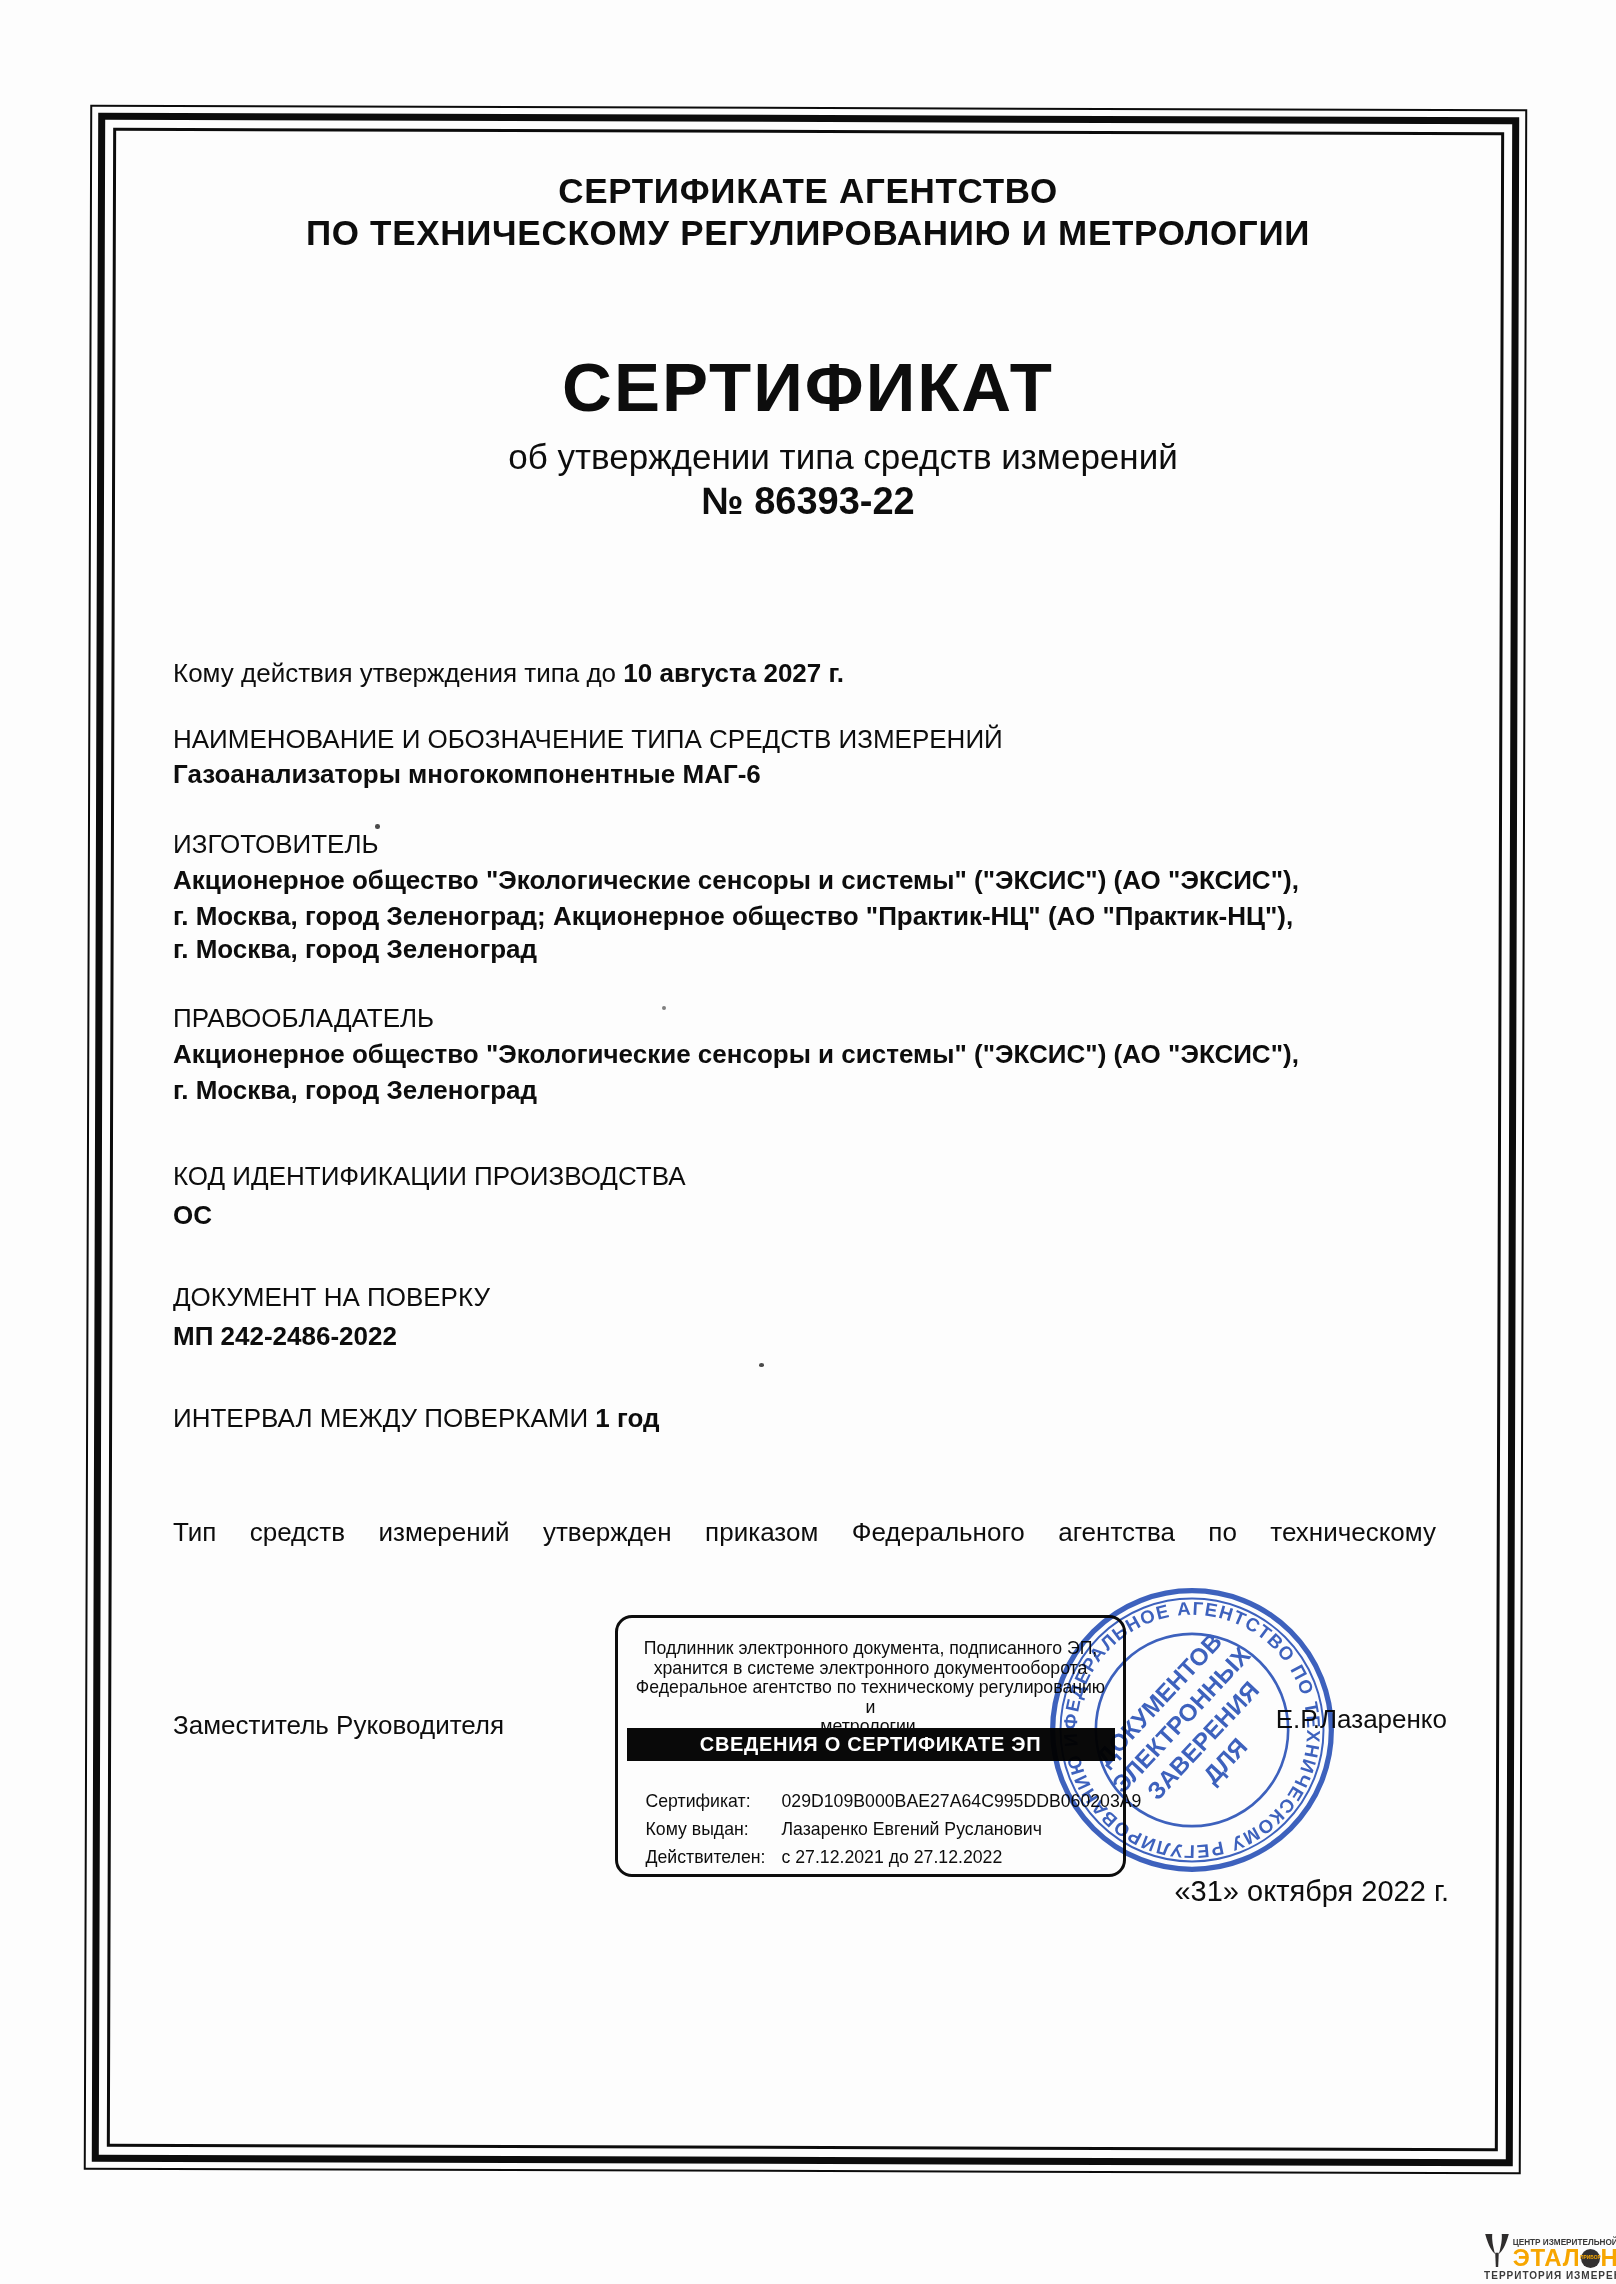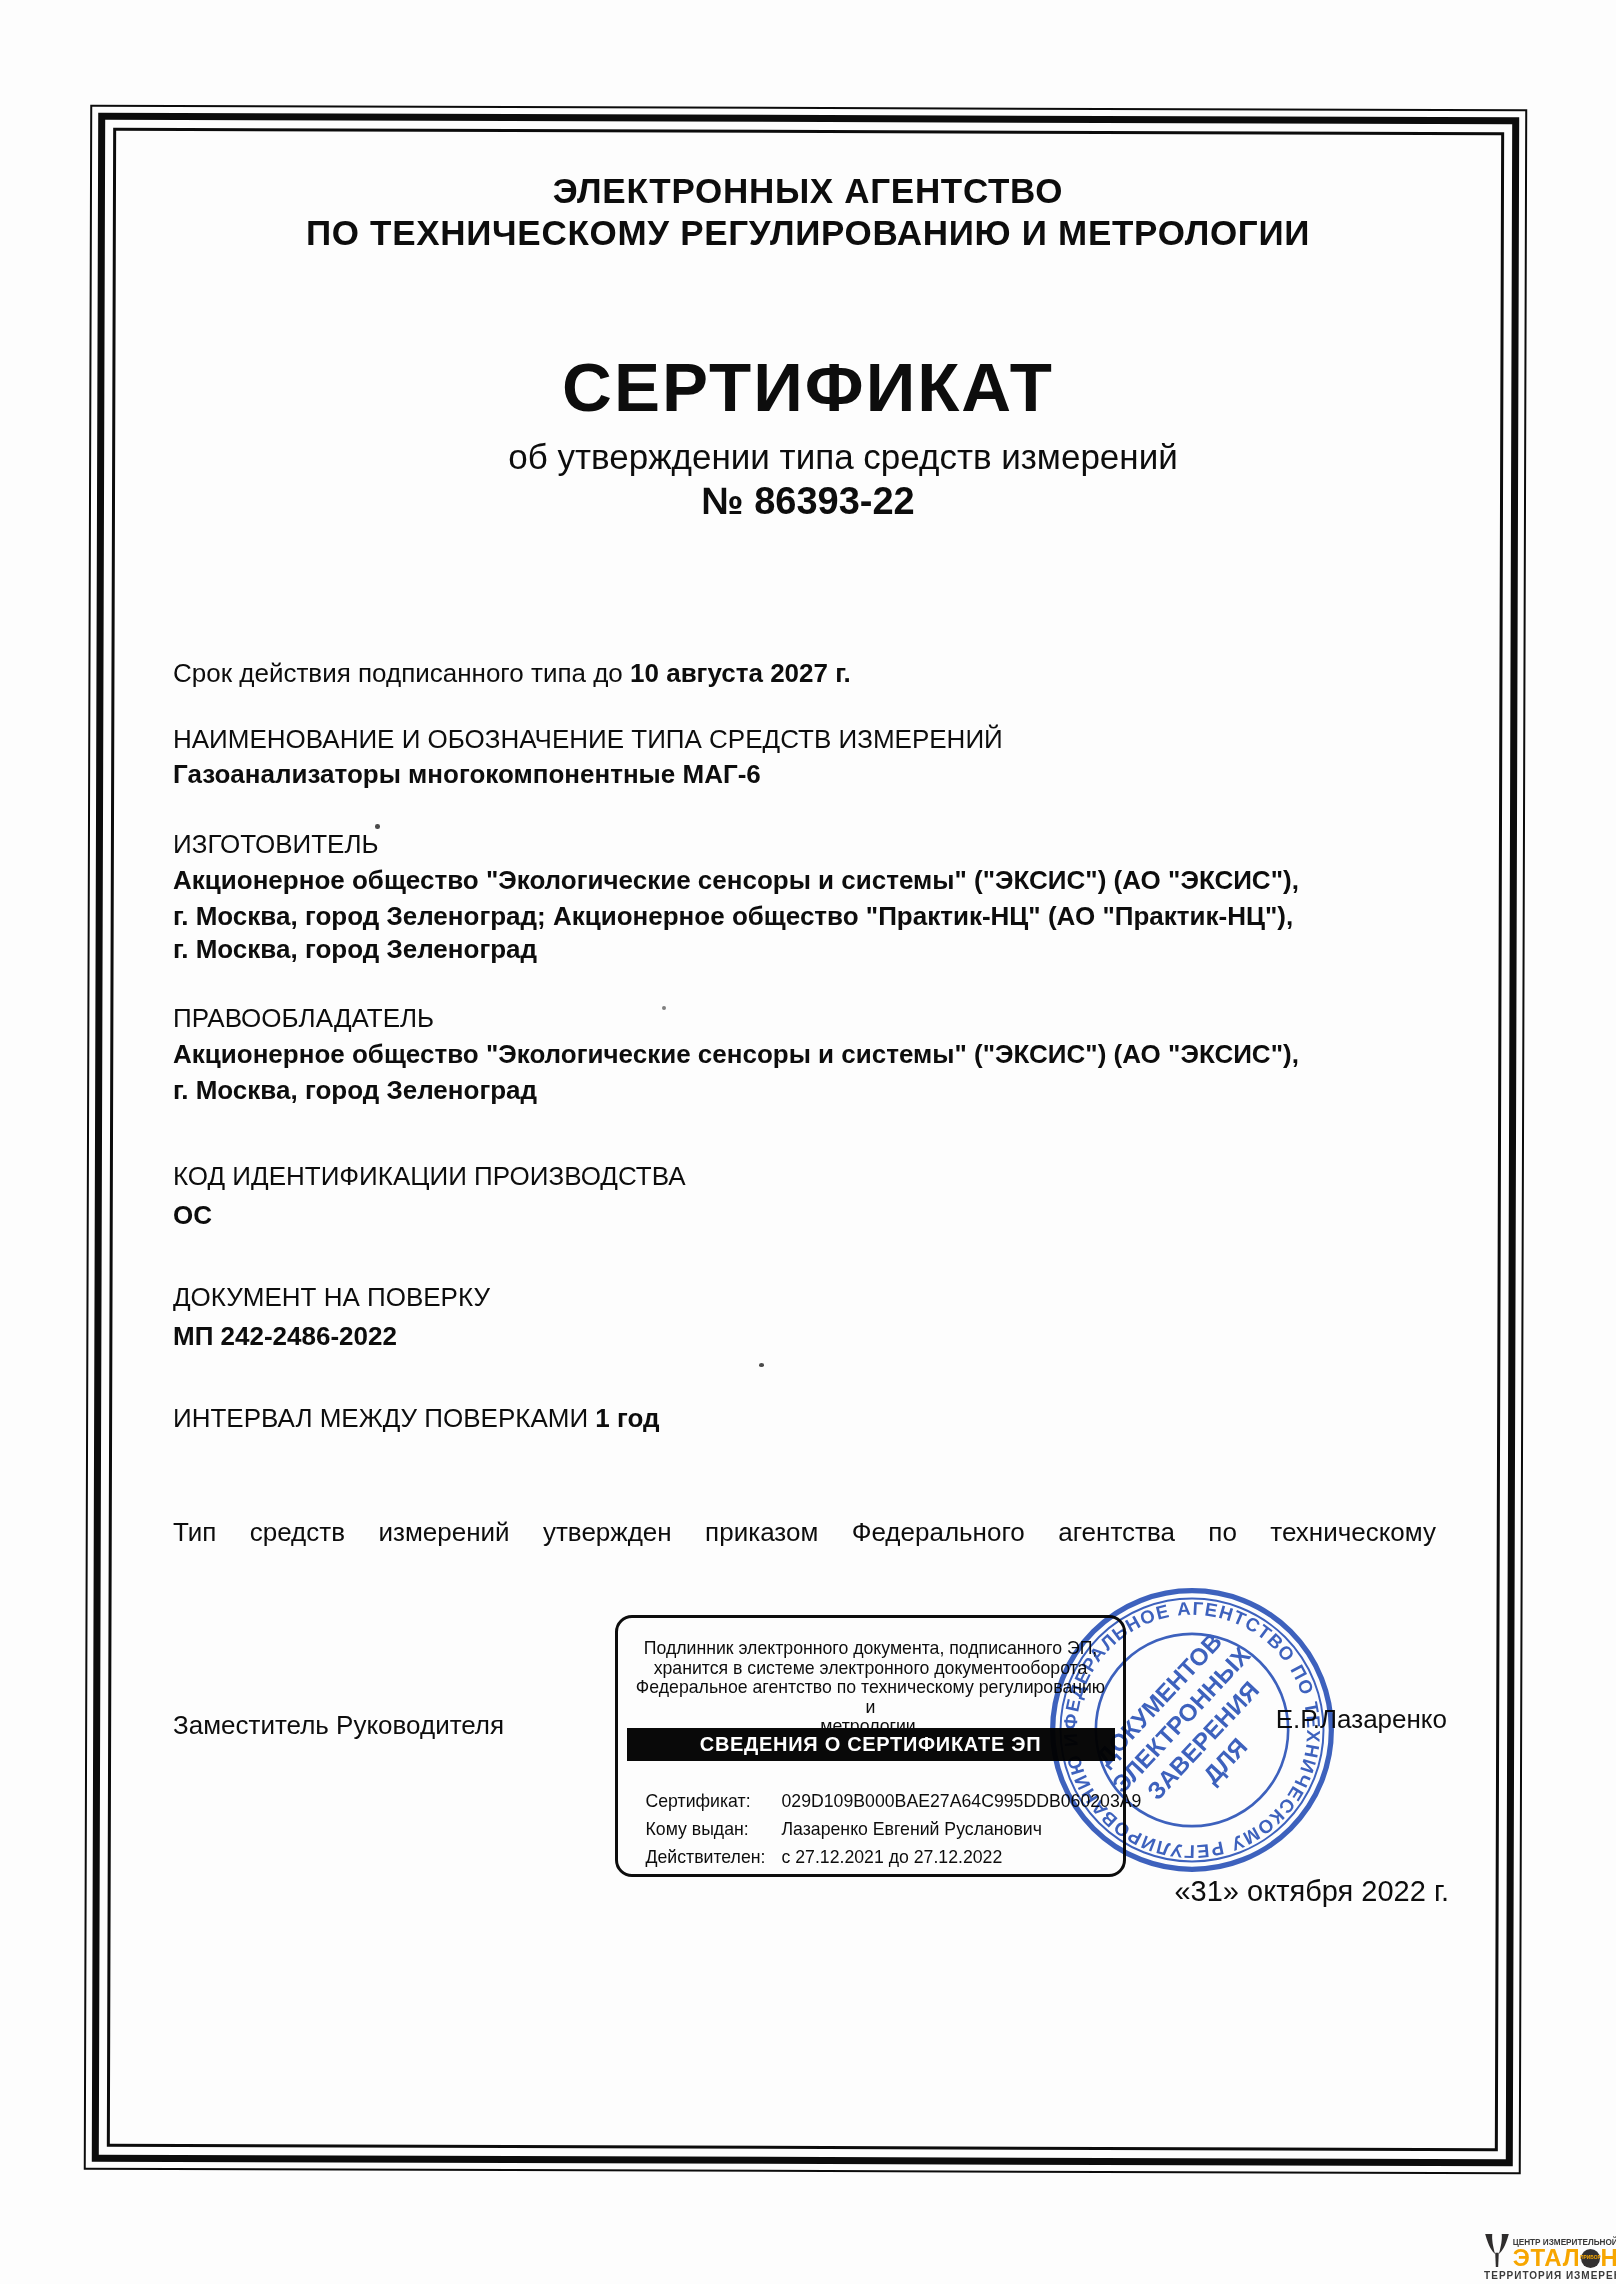--- a/index.html
+++ b/index.html
@@ -69,29 +69,29 @@
 <body>
 
 <div class="page">
 
   <div class="frame">
     <div class="f2">
       <div class="f3"></div>
     </div>
   </div>
 
-  <div class="t center agency" style="top:171px;">ЭЛЕКТРОННЫХ АГЕНТСТВО</div>
+  <div class="t center agency" style="top:171px;">СЕРТИФИКАТЕ АГЕНТСТВО</div>
   <div class="t center agency" style="top:213px;">ПО ТЕХНИЧЕСКОМУ РЕГУЛИРОВАНИЮ И МЕТРОЛОГИИ</div>
 
   <div class="t center title" style="top:348px;">СЕРТИФИКАТ</div>
   <div class="t center subtitle" style="top:437px;padding-left:35px;">об утверждении типа средств измерений</div>
   <div class="t center number" style="top:480px;">№ 86393-22</div>
 
   <div class="t left body nw" style="top:659px;">
-    <span>Срок действия подписанного типа до </span><span class="b">10 августа 2027 г.</span>
+    <span>Кому действия утверждения типа до </span><span class="b">10 августа 2027 г.</span>
   </div>
 
   <div class="t left body nw" style="top:725px;">НАИМЕНОВАНИЕ И ОБОЗНАЧЕНИЕ ТИПА СРЕДСТВ ИЗМЕРЕНИЙ</div>
   <div class="t left body nw b" style="top:760px;">Газоанализаторы многокомпонентные МАГ-6</div>
 
   <div class="t left body nw" style="top:830px;">ИЗГОТОВИТЕЛЬ</div>
   <div class="t left body nw b" style="top:866px;">Акционерное общество "Экологические сенсоры и системы" ("ЭКСИС") (АО "ЭКСИС"),</div>
   <div class="t left body nw b" style="top:902px;">г. Москва, город Зеленоград; Акционерное общество "Практик-НЦ" (АО "Практик-НЦ"),</div>
   <div class="t left body nw b" style="top:935px;">г. Москва, город Зеленоград</div>
 

